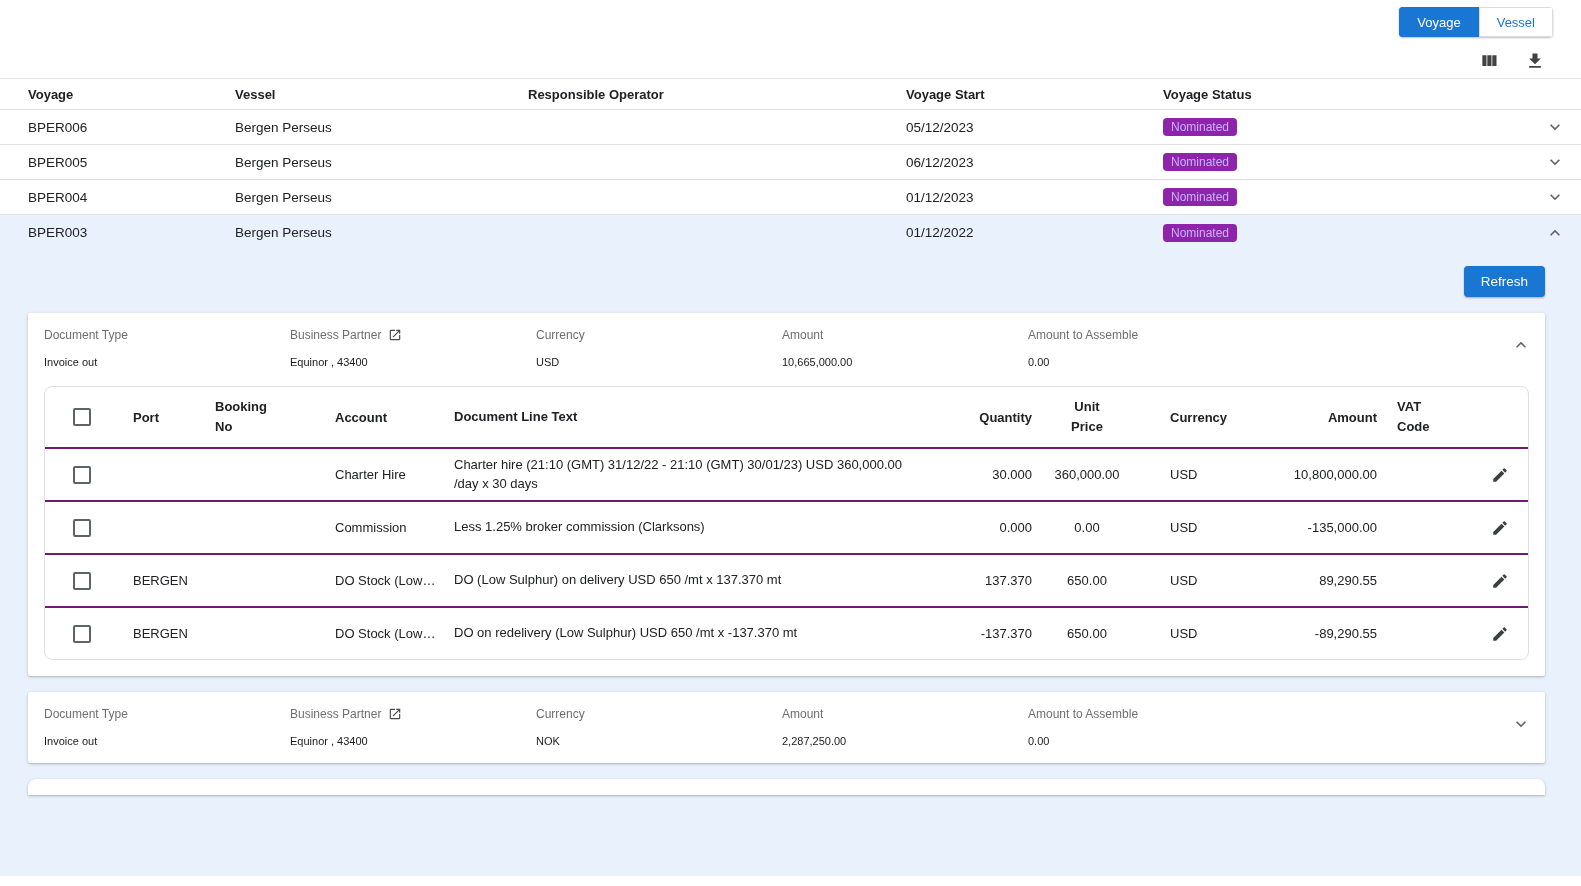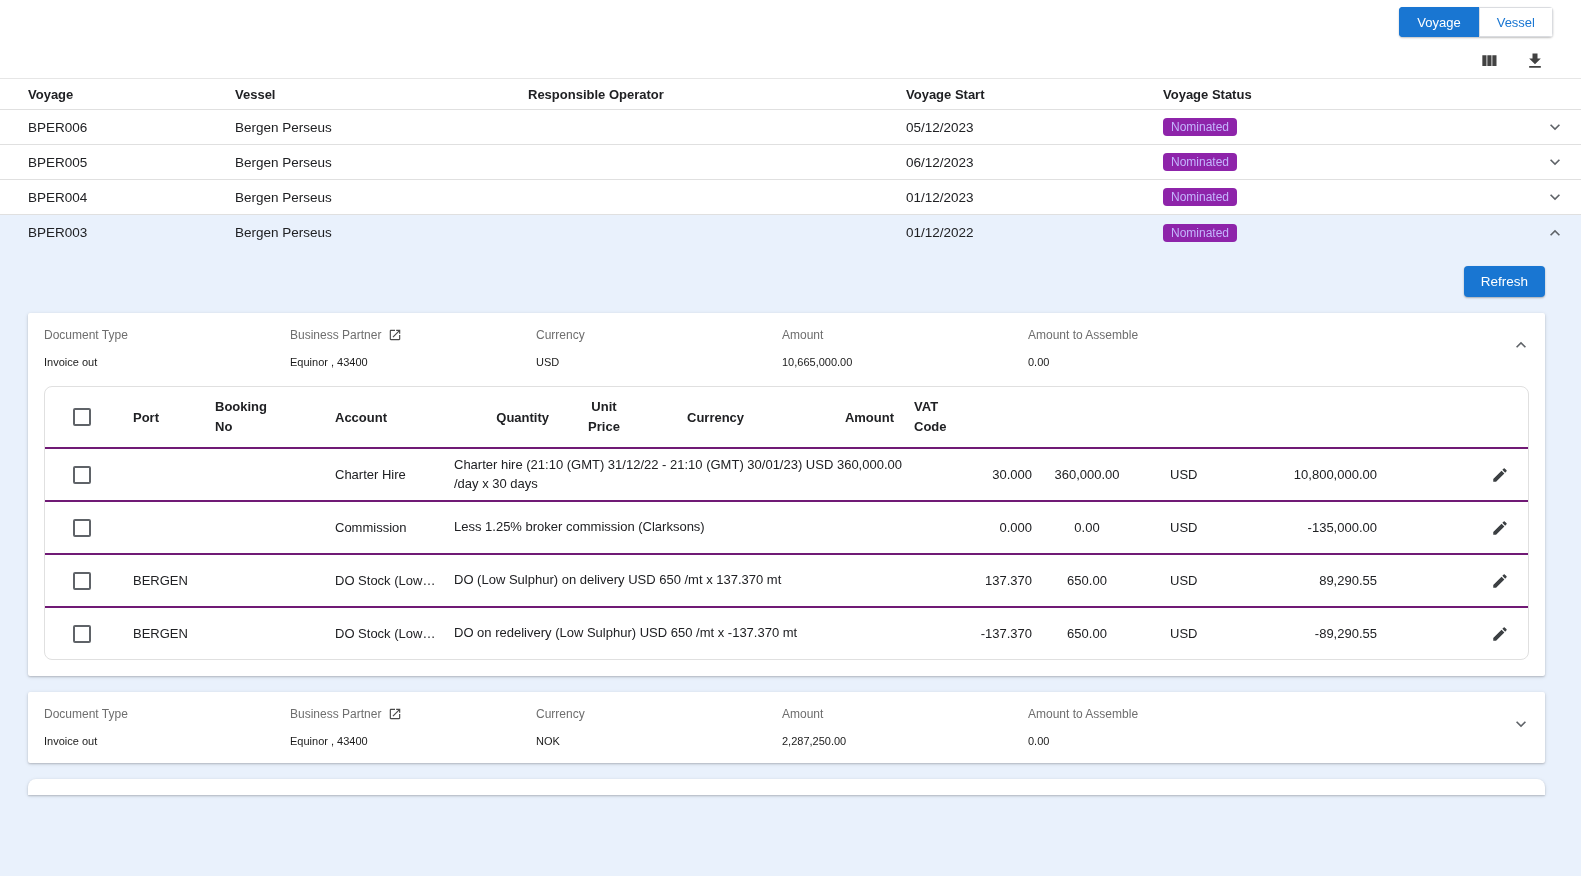--- a/index.html
+++ b/index.html
@@ -251,20 +251,21 @@
 
     <div class="pending-card">
 
       <div class="plrow plhead">
         <div class="pl-check">
             <span class="checkbox"></span>
           </div>
         <div class="pl-port">Port</div>
         <div class="pl-booking two-line">Booking No</div>
         <div class="pl-account">Account</div>
+        <div class="pl-text">Document Line Text</div>
         <div class="pl-qty">Quantity</div>
         <div class="pl-unit two-line">Unit Price</div>
         <div class="pl-cur">Currency</div>
         <div class="pl-amount">Amount</div>
         <div class="pl-vat two-line">VAT Code</div>
         <div class="pl-edit"></div>
       </div>
 
       <div class="plrow body-row">
         <div class="pl-check">

